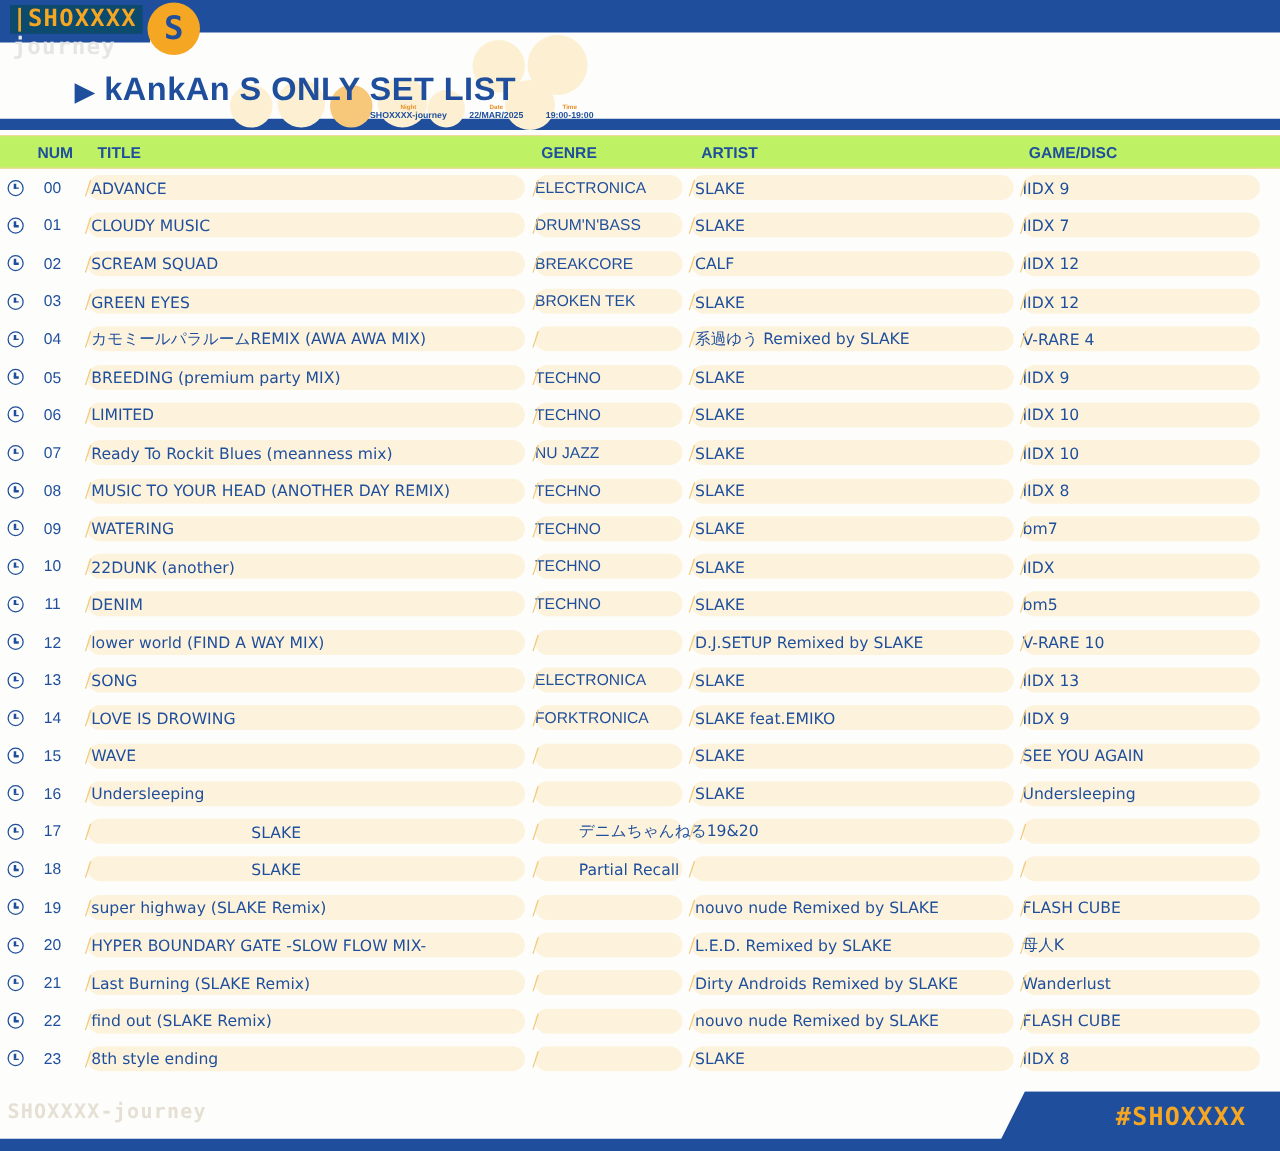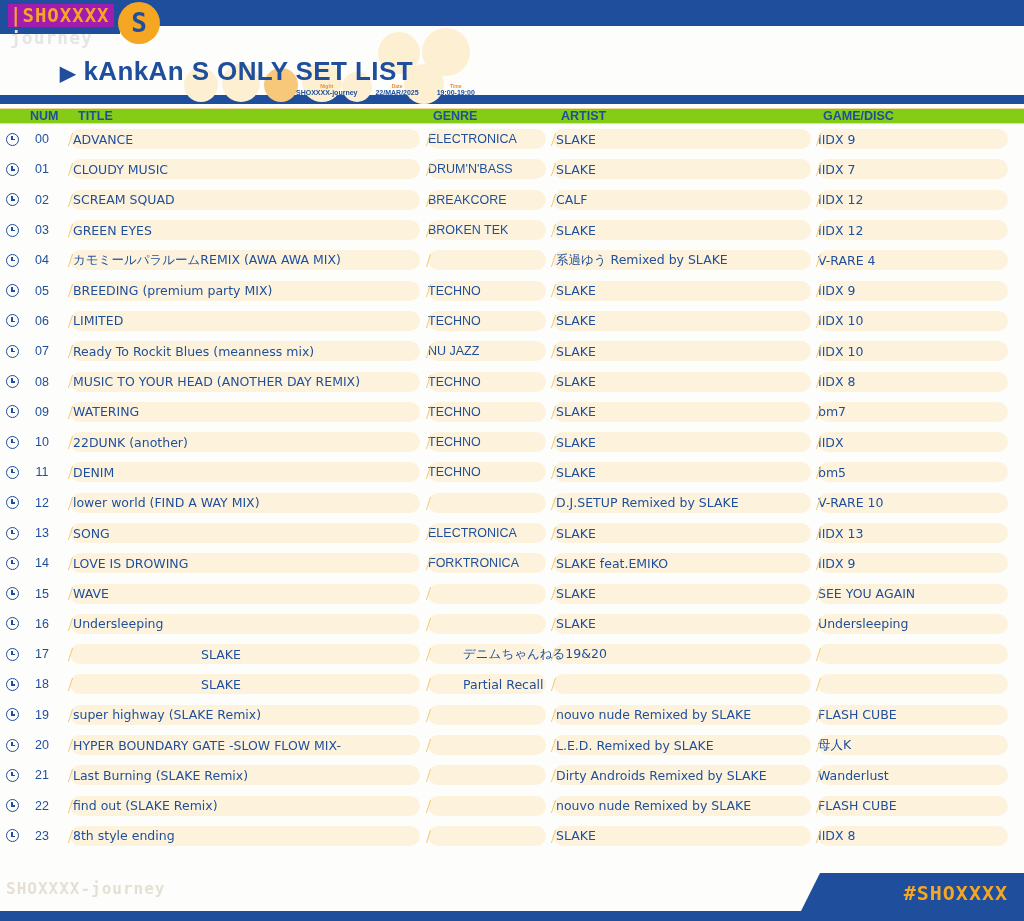--- a/index.html
+++ b/index.html
@@ -50,21 +50,21 @@
   .logo {
     position: absolute; left: 8px; top: 4px;
     width: 160px; height: 46px;
   }
   .logo-top {
     font-family: "DejaVu Sans Mono", monospace;
     font-weight: bold;
     font-size: 19px;
     letter-spacing: 1px;
     color: #f5a623;
-    background: #a21caf;
+    background: #0c4a6e;
     padding: 1px 4px 1px 2px;
     display: inline-block;
     line-height: 21px;
   }
   .logo-bottom {
     font-family: "DejaVu Sans Mono", monospace;
     font-weight: bold;
     font-size: 18px;
     color: #e5e5e5;
     letter-spacing: 1px;
@@ -111,22 +111,22 @@
   .meta-label { font-size: 5px; color: #e8902a; font-weight: bold; display:block; }
   .meta-value { font-size: 7px; color: #1e4e9c; font-weight: bold; display:block; }
 
   
   .table-wrap {
     position: absolute; left: 0; top: 108px;
     width: 1024px;
   }
   .head-row {
     display: flex; align-items: center;
-    height: 16px;
-    background: #84cc16;
+    height: 27px;
+    background: #bef264;
     border-top: 1px solid #f0d79a;
     border-bottom: 1px solid #f0d79a;
     color: #1e4e9c;
     font-weight: bold;
     font-size: 12.5px;
   }
   .head-row .cell { padding-left: 8px; }
   .c-icon  { width: 22px; flex: none; }
   .c-num   { width: 48px; flex: none; }
   .c-title { width: 355px; flex: none; }
@@ -206,21 +206,21 @@
   }
   .footer-brand {
     position: absolute; left: 6px; top: 6px;
     font-family: "DejaVu Sans Mono", monospace;
     font-size: 16px;
     font-weight: bold;
     color: #e6e0d4;
     letter-spacing: 1px;
   }
   .footer-tag {
-    position: absolute; right: 16px; top: 8px;
+    position: absolute; right: 27px; top: 8px;
     font-family: "DejaVu Sans Mono", monospace;
     font-size: 20px;
     font-weight: bold;
     color: #f5a623;
     letter-spacing: 1px;
   }
 </style>
 </head>
 <body>
 

